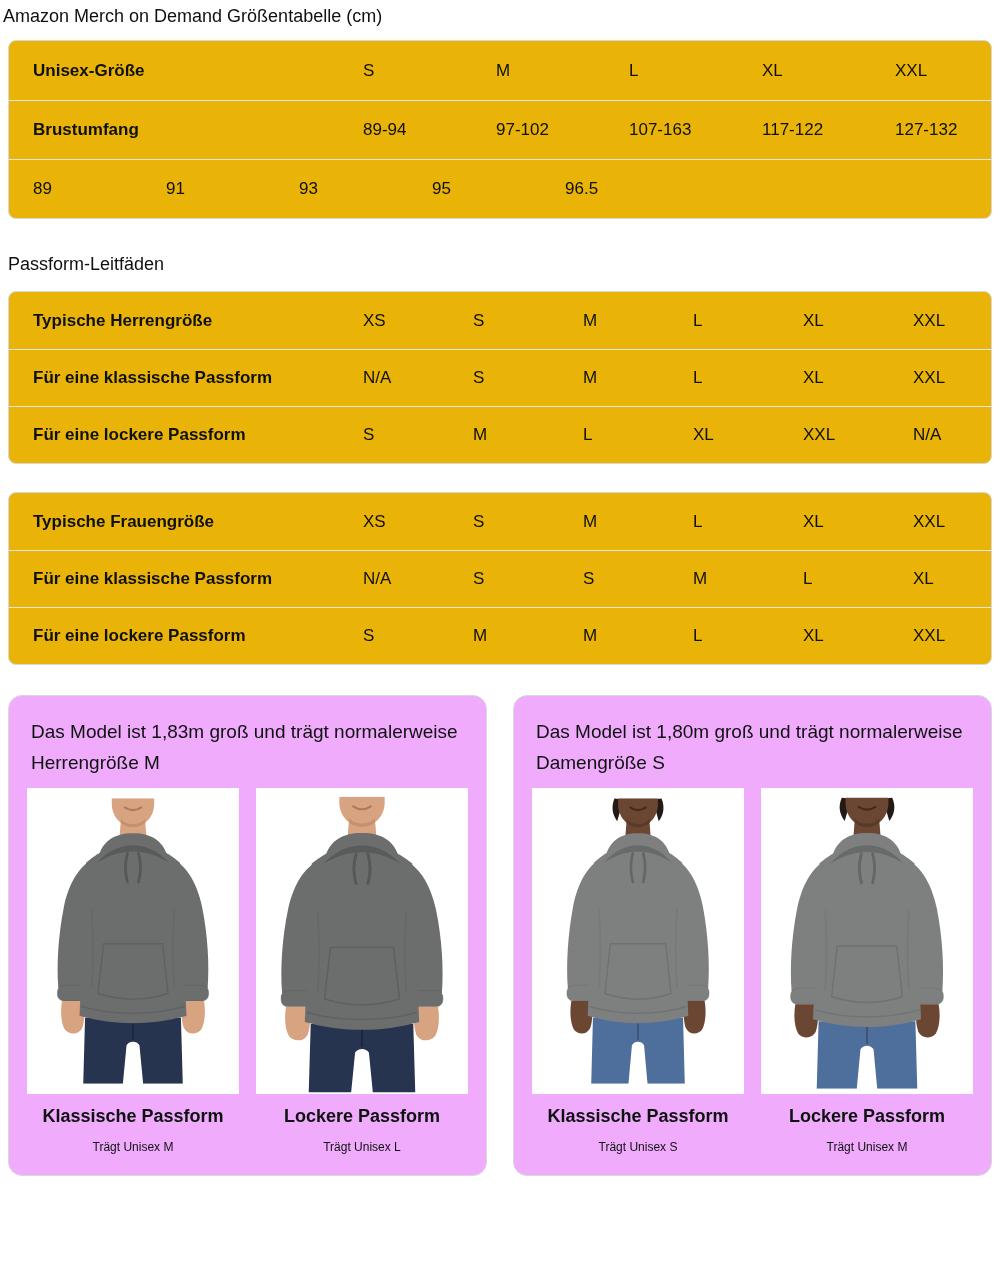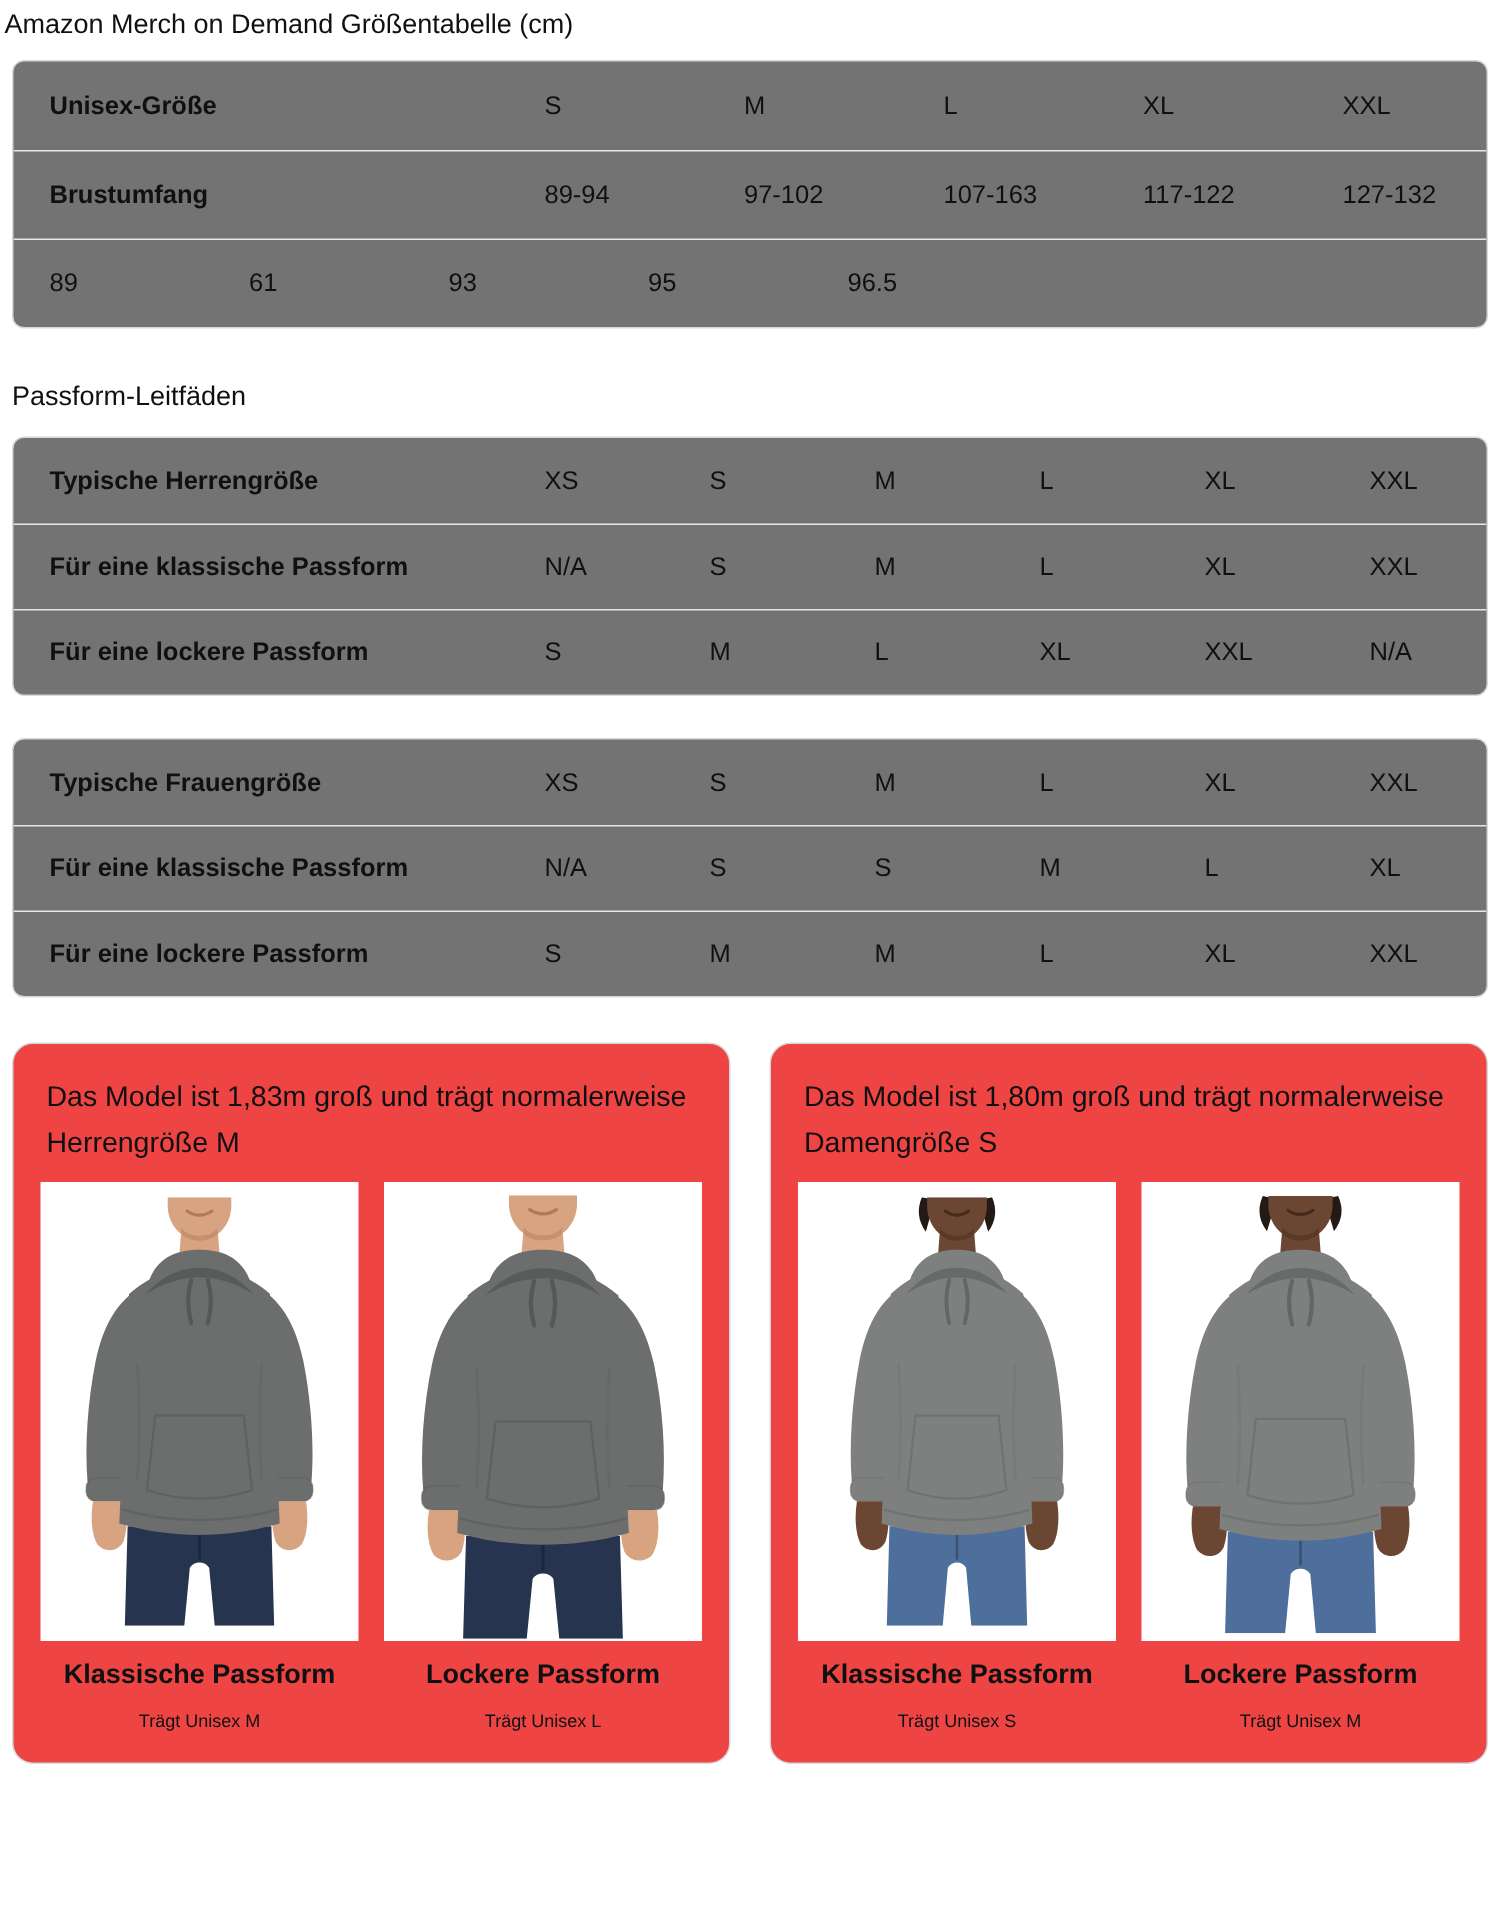--- a/index.html
+++ b/index.html
@@ -17,21 +17,21 @@
     font-weight: 400;
     line-height: 24px;
     margin: 2px 0 0 -5px;
   }
 
   
   .table {
     border: 1px solid var(--border, #d5d9d9);
     border-radius: 8px;
     overflow: hidden;
-    background: #737373;
+    background: #eab308;
   }
   .size-table { margin-top: 12px; }
   .fit-table-1 { margin-top: 16px; }
   .fit-table-2 { margin-top: 28px; }
   .trow {
     display: flex;
     align-items: center;
     height: 59px;
     padding: 0 24px;
     border-top: 1px solid var(--divider, #e7e7e7);
@@ -68,21 +68,21 @@
   .cards-row {
     display: flex;
     gap: 26px;
     margin-top: 30px;
   }
   .model-card {
     flex: 1;
     border: 1px solid var(--border, #d5d9d9);
     border-radius: 14px;
     padding: 18px 18px 16px 18px;
-    background: #ef4444;
+    background: #f0abfc;
   }
   .model-description {
     font-size: 19px;
     line-height: 31px;
     margin: 2px 0 10px 4px;
   }
   .figures { display: flex; gap: 17px; }
   .figures figure {
     margin: 0;
     flex: 1;
@@ -184,21 +184,21 @@
     <div class="trow">
       <div class="row-label">Brustumfang</div>
       <div class="cell">89-94</div>
       <div class="cell">97-102</div>
       <div class="cell">107-163</div>
       <div class="cell">117-122</div>
       <div class="cell">127-132</div>
     </div>
     <div class="trow">
       <div class="cell">89</div>
-      <div class="cell">61</div>
+      <div class="cell">91</div>
       <div class="cell">93</div>
       <div class="cell">95</div>
       <div class="cell">96.5</div>
     </div>
   </div>
 
 
   <h2 class="section-title">Passform-Leitfäden</h2>
 
   <div class="table fit-table fit-table-1">

